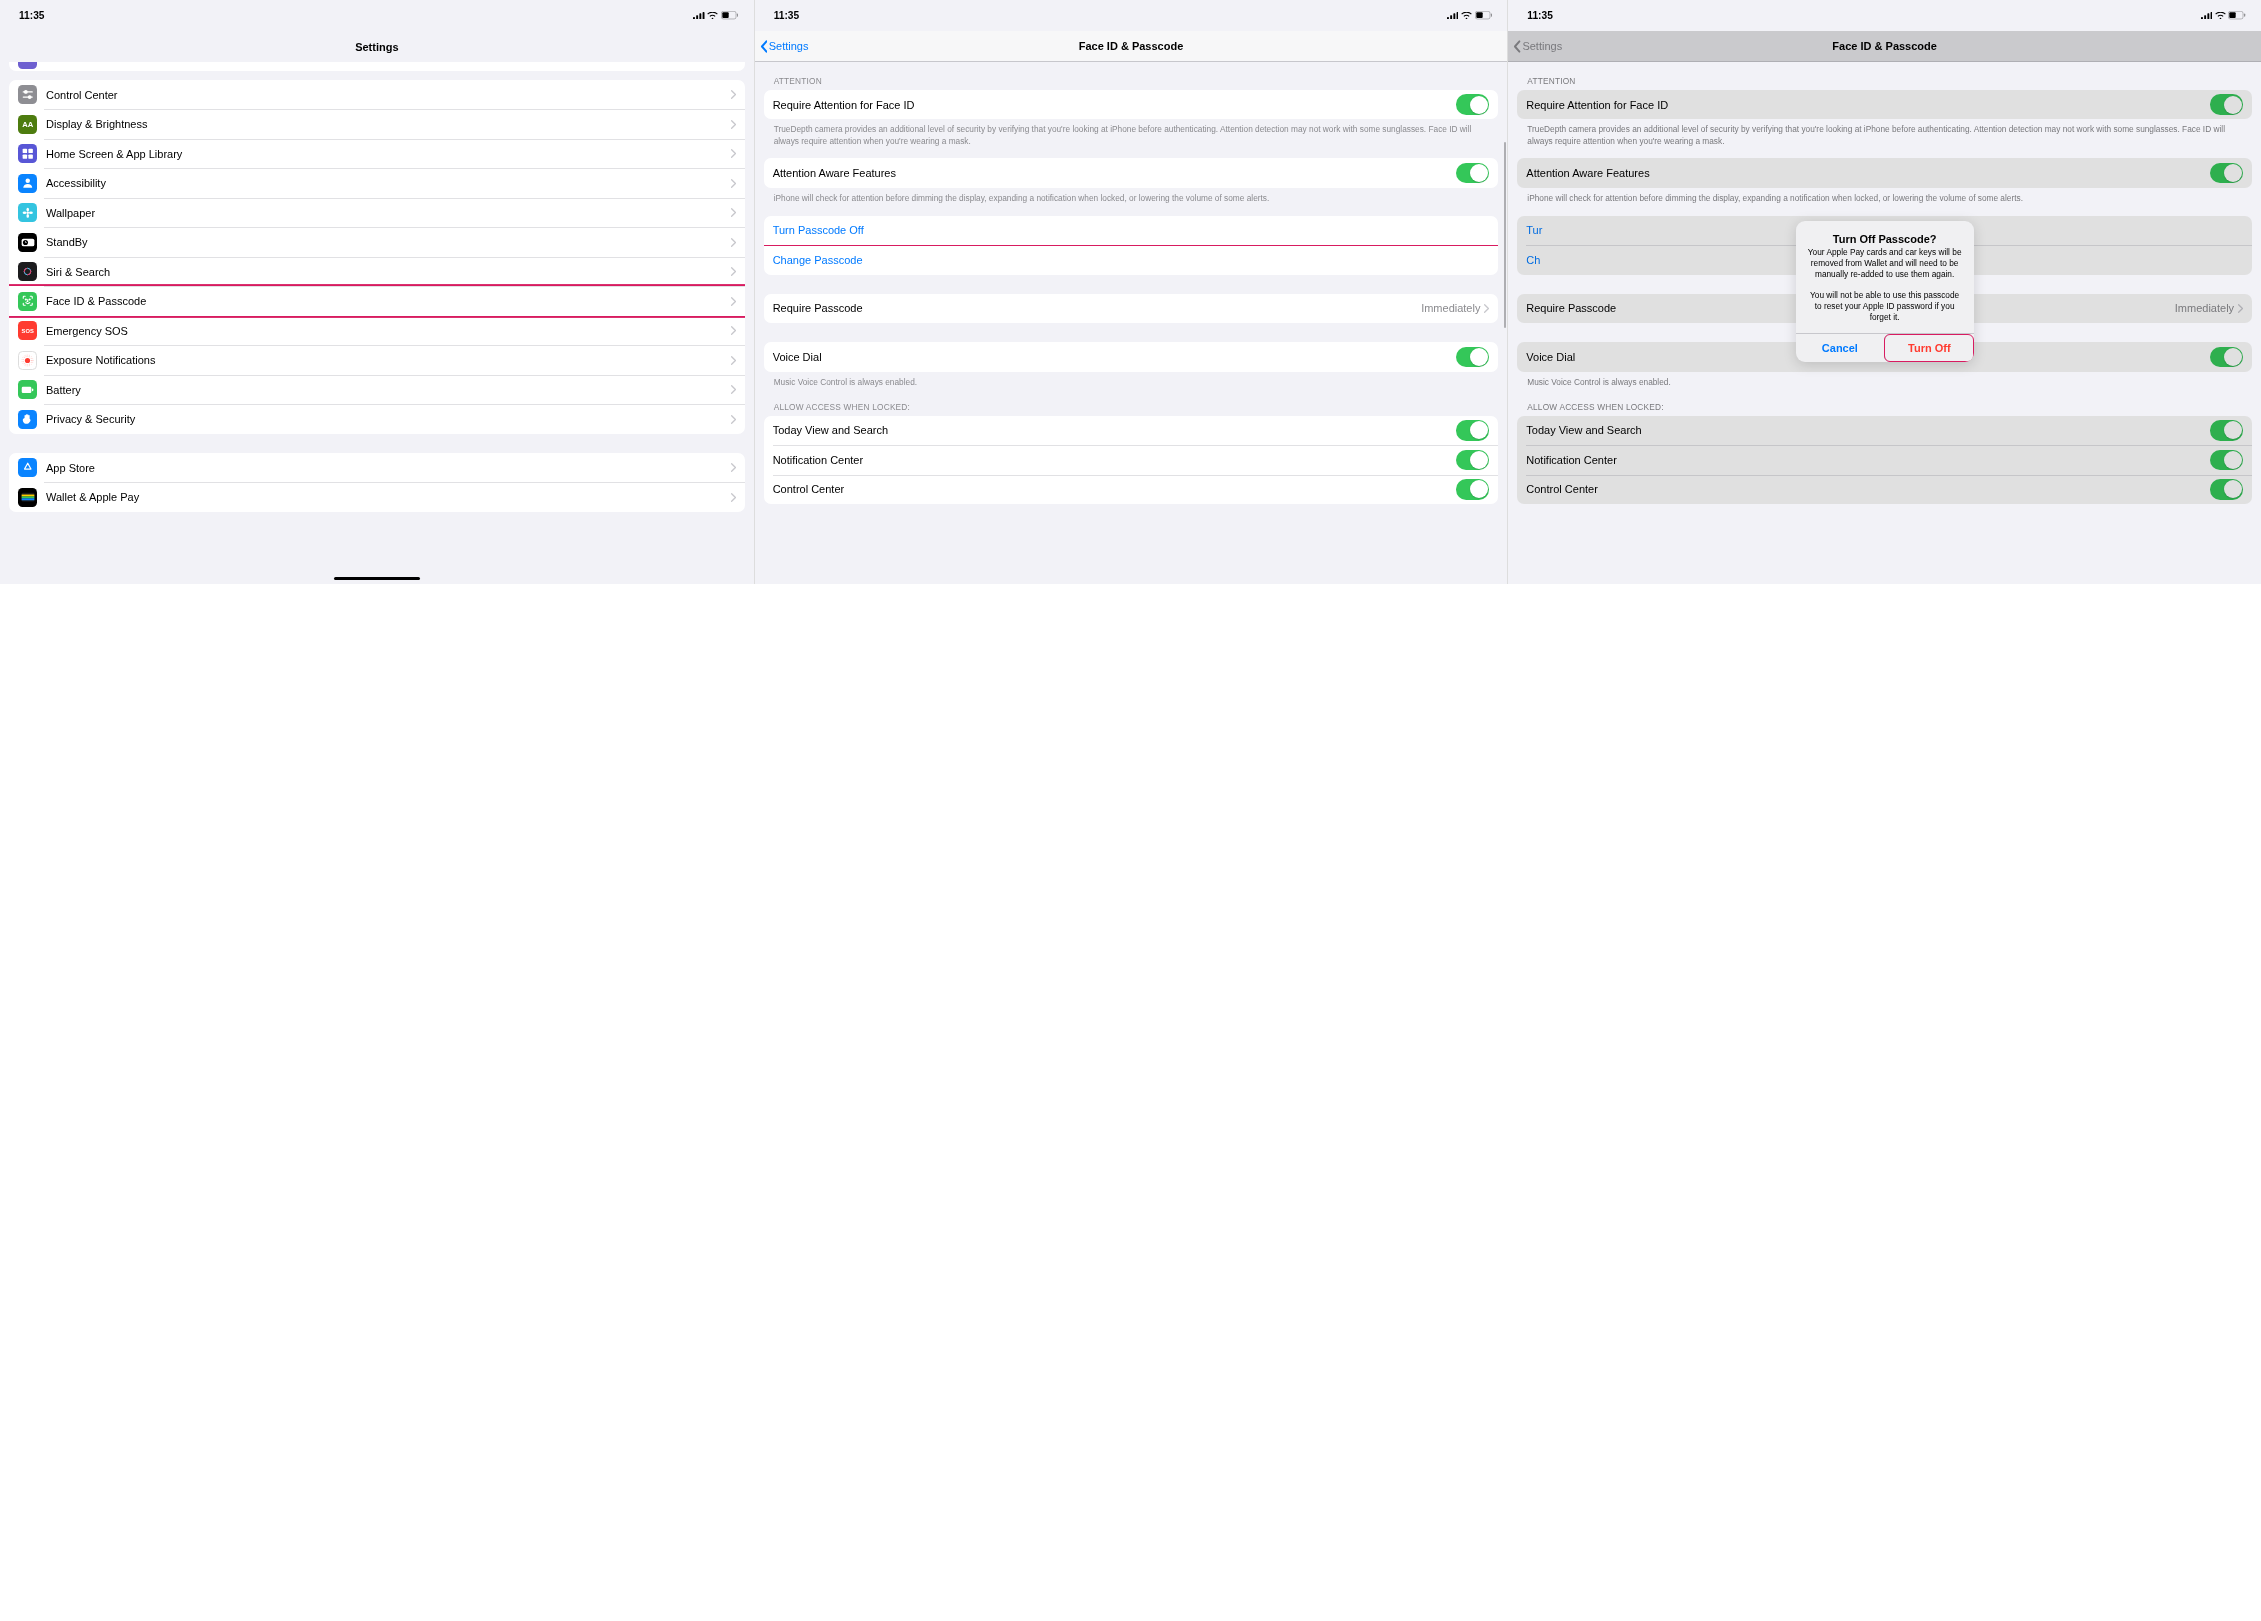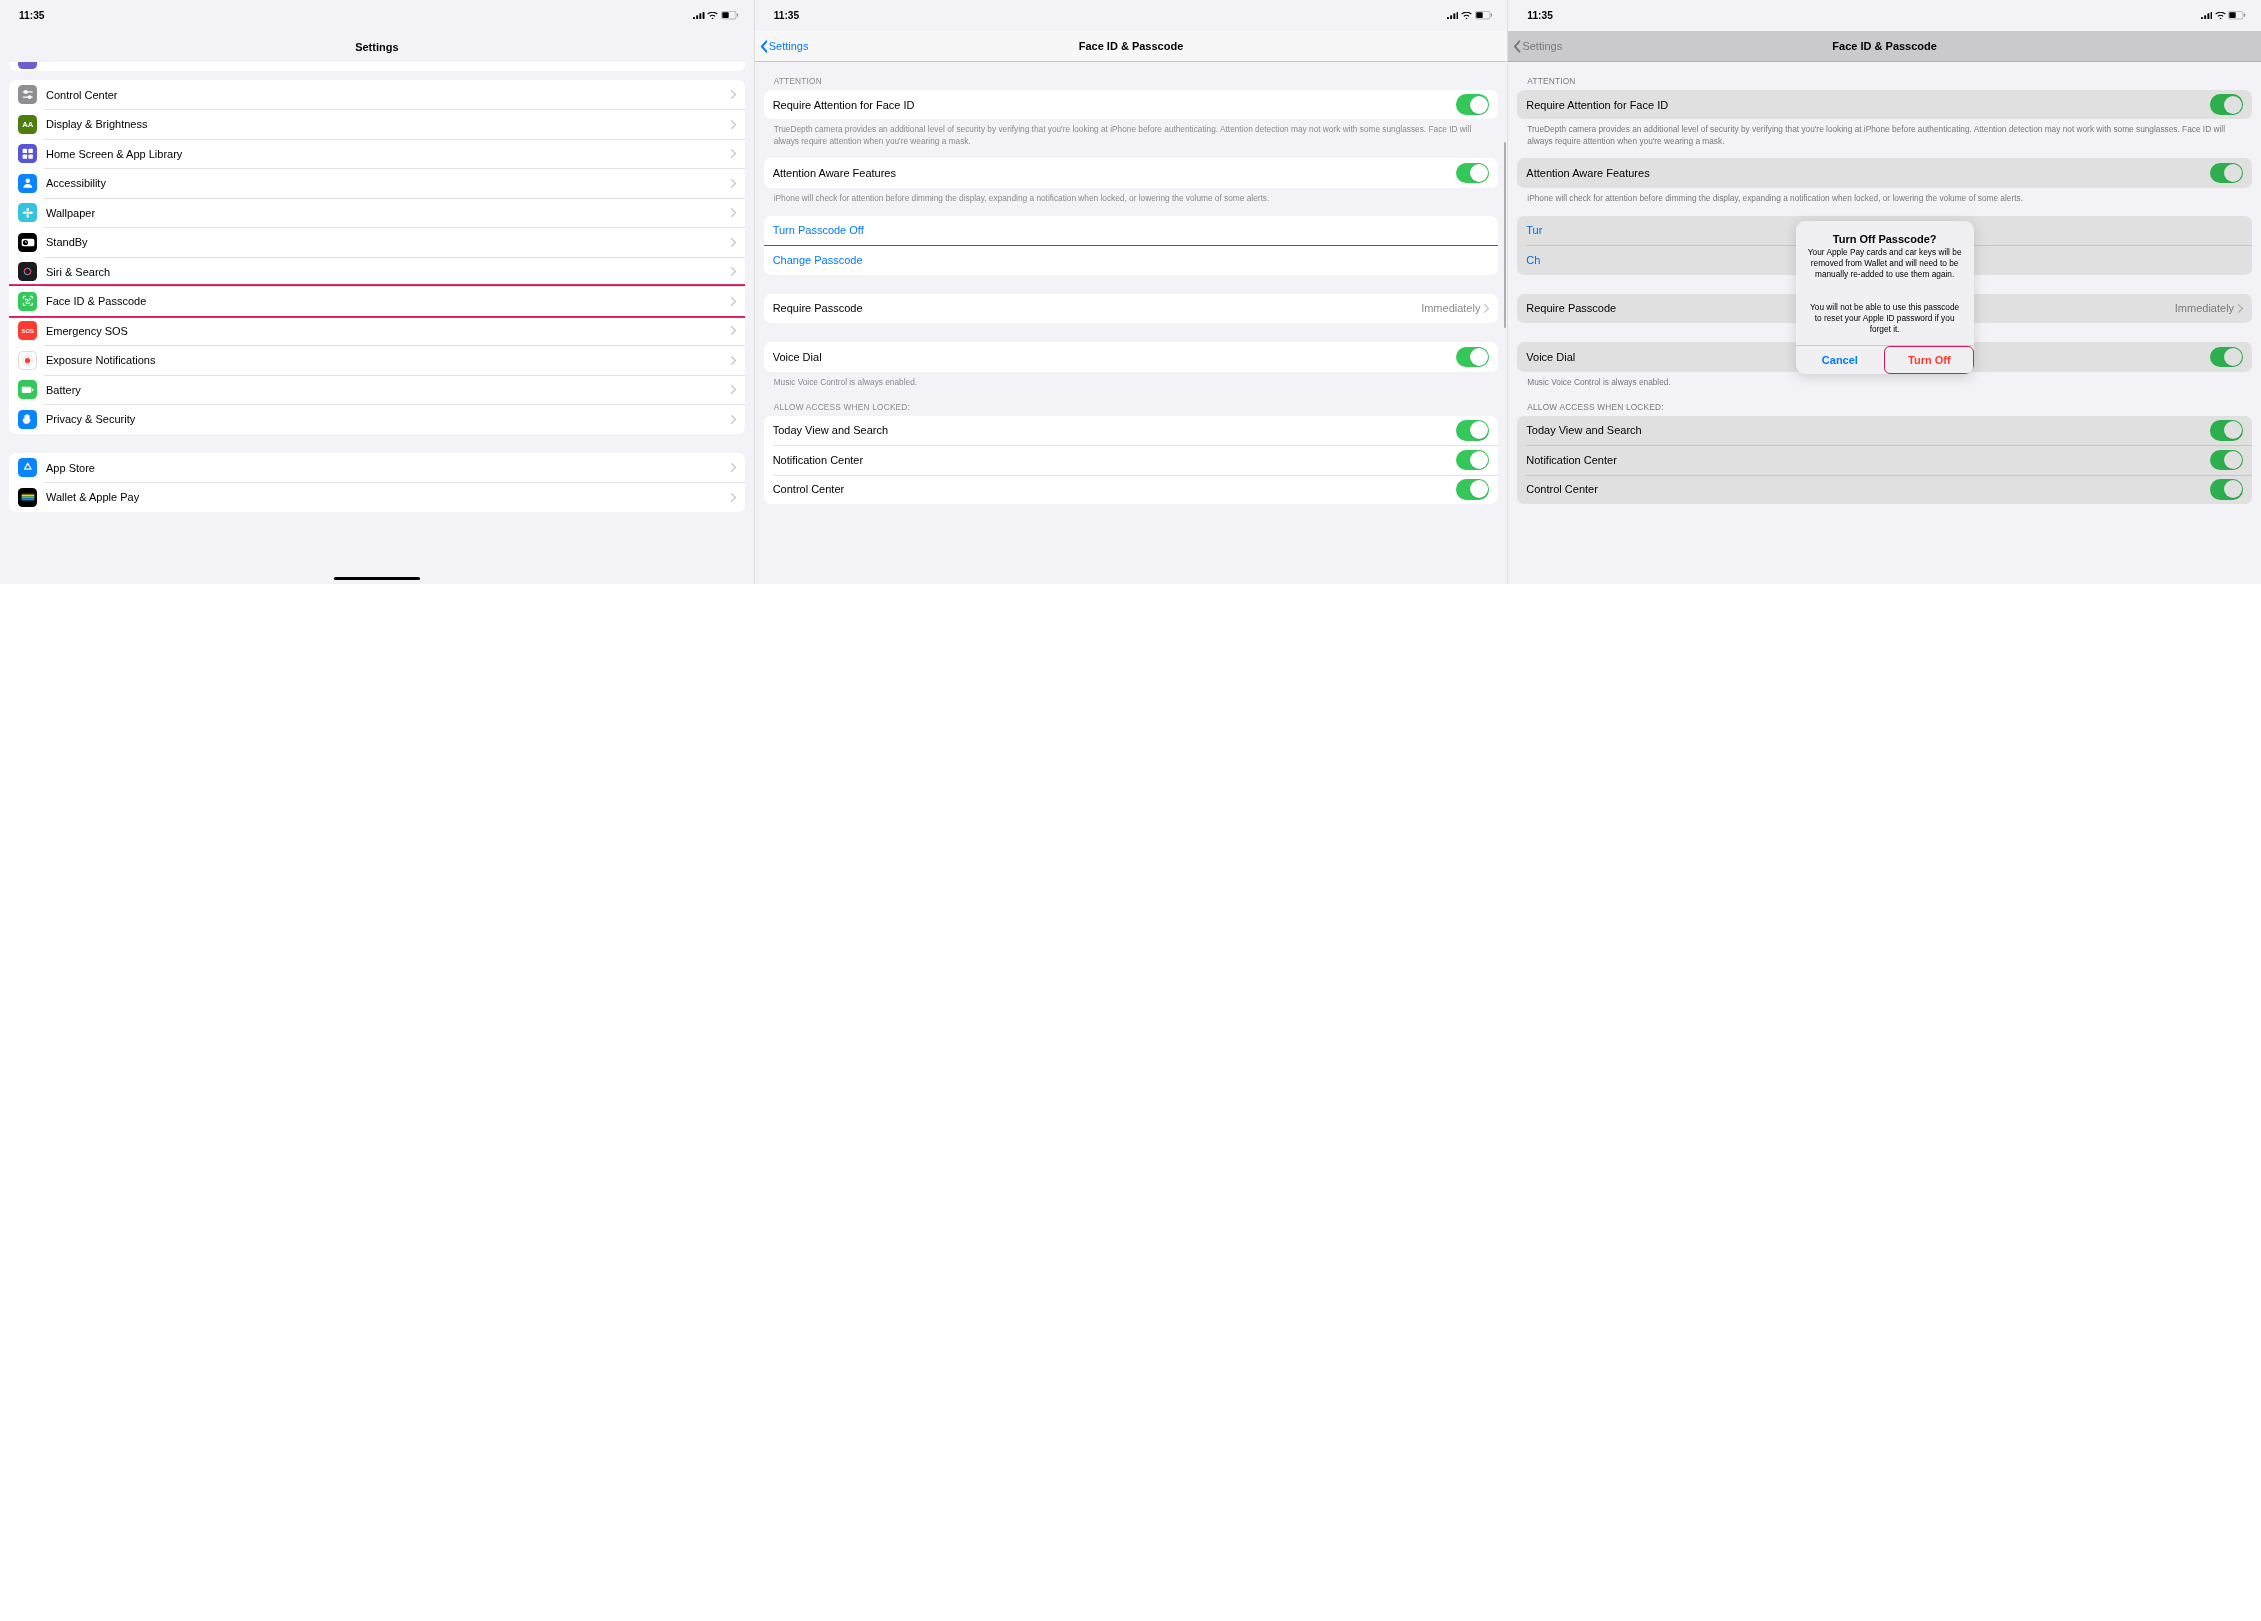--- a/index.html
+++ b/index.html
@@ -27,21 +27,21 @@
 .chevron { color: #c7c7cc; }
 .toggle { width: 33px; height: 20.5px; border-radius: 10.2px; background: #34c759; position: relative; margin-left: auto; }
 .toggle .knob { position: absolute; right: 1.3px; top: 1.3px; width: 18px; height: 18px; border-radius: 50%; background: #fff; box-shadow: 0 0.6px 1.3px rgba(0,0,0,0.2); }
 .section-header { font-size: 8.3px; color: #8a8a8e; padding: 14px 19px 3.8px; text-transform: uppercase; letter-spacing: 0.2px; }
 .footer-text { font-size: 8.3px; color: #8a8a8e; padding: 5.1px 19px 0; line-height: 1.35; }
 .highlight-row { box-shadow: 0 0 0 1.9px #d81b60; position: relative; z-index: 2; }
 .home-indicator { position: absolute; bottom: 3.8px; left: 50%; transform: translateX(-50%); width: 86px; height: 3.2px; border-radius: 1.9px; background: #000; }
 .alert { position: absolute; top: 221px; left: 50%; transform: translateX(-50%); width: 178px; background: #f0f0f2; border-radius: 9px; overflow: hidden; z-index: 10; box-shadow: 0 2.6px 13px rgba(0,0,0,0.15); }
 .alert-body { padding: 11.5px 11.5px 10.2px; text-align: center; }
 .alert-title { font-size: 11px; font-weight: 700; margin-bottom: 2.6px; }
-.alert-text { font-size: 8.3px; line-height: 1.35; margin-bottom: 21px; }
+.alert-text { font-size: 8.3px; line-height: 1.35; margin-bottom: 9px; }
 .alert-text:last-child { margin-bottom: 0; }
 .alert-buttons { display: flex; border-top: 0.3px solid #c7c7cc; }
 .alert-btn { flex: 1; text-align: center; padding: 7.7px 0; font-size: 11px; color: #007aff; font-weight: 600; }
 .alert-btn + .alert-btn { border-left: 0.3px solid #c7c7cc; }
 .alert-btn.destructive { color: #ff3b30; font-weight: 700; border-radius: 6px; }
 .phone.dimmed .content, .phone.dimmed .nav, .phone.dimmed .statusbar { filter: brightness(0.88); }
 .phone.dimmed .nav .back { color: #8a8a8e; }
 .badge-purple { position: absolute; top: 0; left: 9px; right: 9px; height: 9px; background: #fff; border-radius: 0 0 7px 7px; }
 .badge-purple::before { content:""; position:absolute; left:9px; top:-6.4px; width:19px; height:13px; border-radius:0 0 4.5px 4.5px; background:#6e5fd0;}
 </style>

